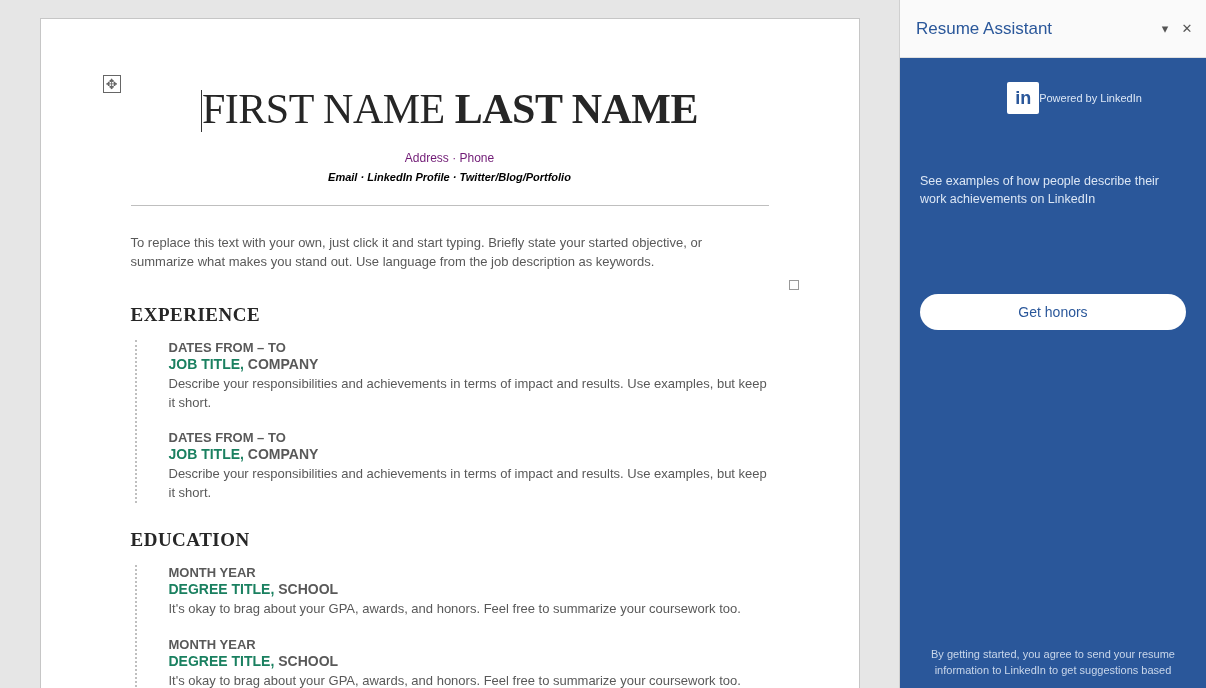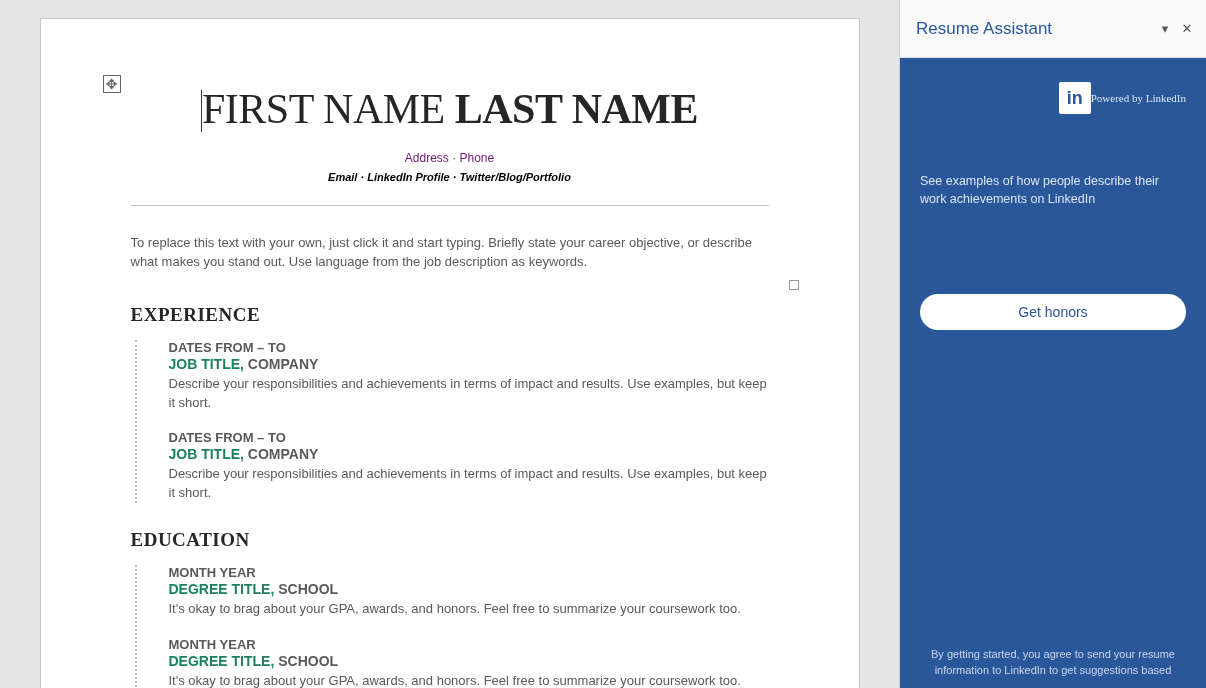--- a/index.html
+++ b/index.html
@@ -162,38 +162,38 @@
       flex: 1;
       background: #2a579a;
       padding: 24px 20px 10px 20px;
       color: white;
       display: flex;
       flex-direction: column;
     }
     .li-top {
       display: flex;
       align-items: center;
-      justify-content: flex-end;
+      justify-content: center;
       margin-bottom: 58px;
       padding-left: 43px;
     }
     .li-logo {
       width: 32px;
       height: 32px;
       background: white;
       display: inline-flex;
       align-items: center;
       justify-content: center;
       font-weight: bold;
       font-size: 18px;
       color: #2a579a;
       border-radius: 2px;
       font-family: Arial, sans-serif;
     }
-    .li-powered { font-size: 11px; color: #dbe6f5; font-family: Liberation Serif, serif; }
+    .li-powered { font-size: 11px; color: #dbe6f5; }
     .inspire-heading {
       font-size: 19px;
       font-weight: normal;
       line-height: 1.35;
       color: white;
       margin-bottom: 12px;
       letter-spacing: 0.2px;
     }
     .inspire-desc {
       font-size: 12.5px;
@@ -228,21 +228,21 @@
     <div class="anchor-icon">✥</div>
     <div class="header-block">
       <div class="name-line">
         <span class="cursor"></span><span class="first-name">FIRST NAME</span>
         <span class="last-name">LAST NAME</span>
       </div>
       <div class="address-line">Address · Phone</div>
       <div class="contact-line">Email · LinkedIn Profile · Twitter/Blog/Portfolio</div>
     </div>
     <div class="intro-text">
-      <span>To replace this text with your own, just click it and start typing. Briefly state your career objective, or describe what makes you stand out. Use language from the job description as keywords.</span>
+      <span>To replace this text with your own, just click it and start typing. Briefly state your started objective, or summarize what makes you stand out. Use language from the job description as keywords.</span>
       <span class="page-marker"></span>
     </div>
 
     <div class="section-heading">EXPERIENCE</div>
     <div class="entry-group">
       <div class="entry">
         <div class="entry-dates">DATES FROM – TO</div>
         <div class="entry-title-line">
           <span class="entry-title">JOB TITLE,</span><span> COMPANY</span>
         </div>

